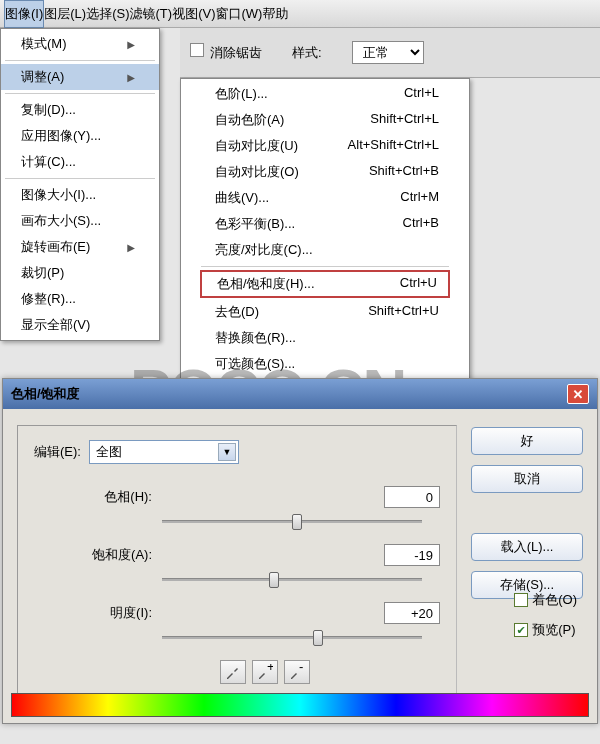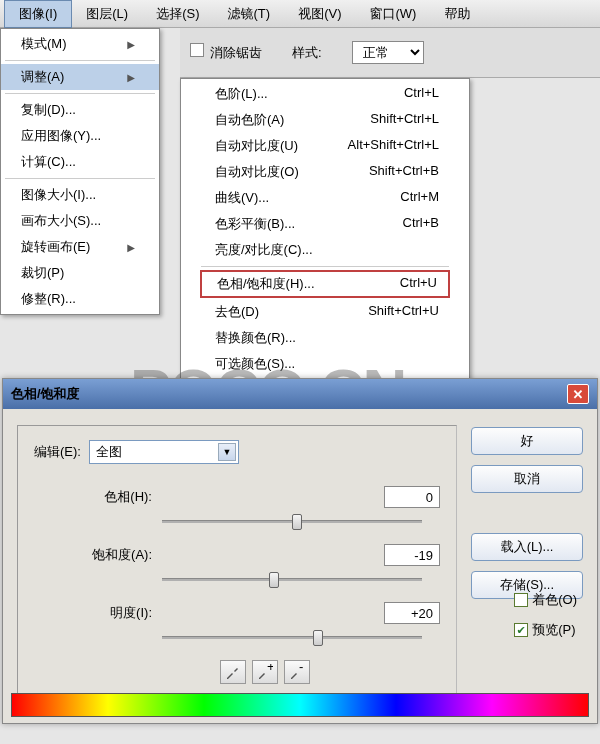--- a/index.html
+++ b/index.html
@@ -1,18 +1,18 @@
 <!DOCTYPE html>
 <html><head>
 <meta charset="utf-8">
 <style>
 *{box-sizing:border-box;margin:0;padding:0;font-family:"SimSun","宋体",sans-serif;font-size:13px;color:#000}
 body{width:600px;height:744px;background:#e6e6e6;position:relative;overflow:hidden}
 .menubar{background:linear-gradient(#f0f0f0,#d8d8d8);height:28px;display:flex;align-items:center;padding:0 4px;border-bottom:1px solid #aaa}
-.menubar span{padding:4px 14px;cursor:default}
+.menubar span{padding:4px 0;cursor:default}
 .menubar span.active{background:#bcd0e8;border:1px solid #6a8ab0}
 .dropdown{position:absolute;top:28px;left:0;width:160px;background:#fff;border:1px solid #888;box-shadow:2px 2px 4px rgba(0,0,0,.3);padding:2px 0}
 .dropdown .item{padding:4px 24px 4px 20px;display:flex;justify-content:space-between;align-items:center;position:relative}
 .dropdown .item.hl{background:#bcd0e8}
 .dropdown .sep{height:1px;background:#ccc;margin:3px 4px}
 .dropdown .arrow{font-size:10px;color:#555}
 .optbar{position:absolute;top:28px;left:180px;right:0;height:50px;background:#dedede;border-bottom:1px solid #aaa;display:flex;align-items:center;padding:6px 10px;gap:30px}
 .optbar .chk{width:14px;height:14px;border:1px solid #888;background:#fff;display:inline-block;margin-right:6px}
 .optbar .greyed{color:#9a9a9a}
 .optbar select{border:1px solid #888;padding:2px 18px 2px 6px;background:#fff}
@@ -95,20 +95,23 @@
   <div class="item">
       <span>旋转画布(E)</span>
       <span class="arrow">▶</span>
     </div>
   <div class="item">
       <span>裁切(P)</span>
     </div>
   <div class="item">
       <span>修整(R)...</span>
     </div>
+  <div class="item">
+      <span>显示全部(V)</span>
+    </div>
 </div>
 
 <div class="submenu">
   <div class="row">
       <span>色阶(L)...</span>
       <span>Ctrl+L</span>
     </div>
   <div class="row">
       <span>自动色阶(A)</span>
       <span>Shift+Ctrl+L</span>

